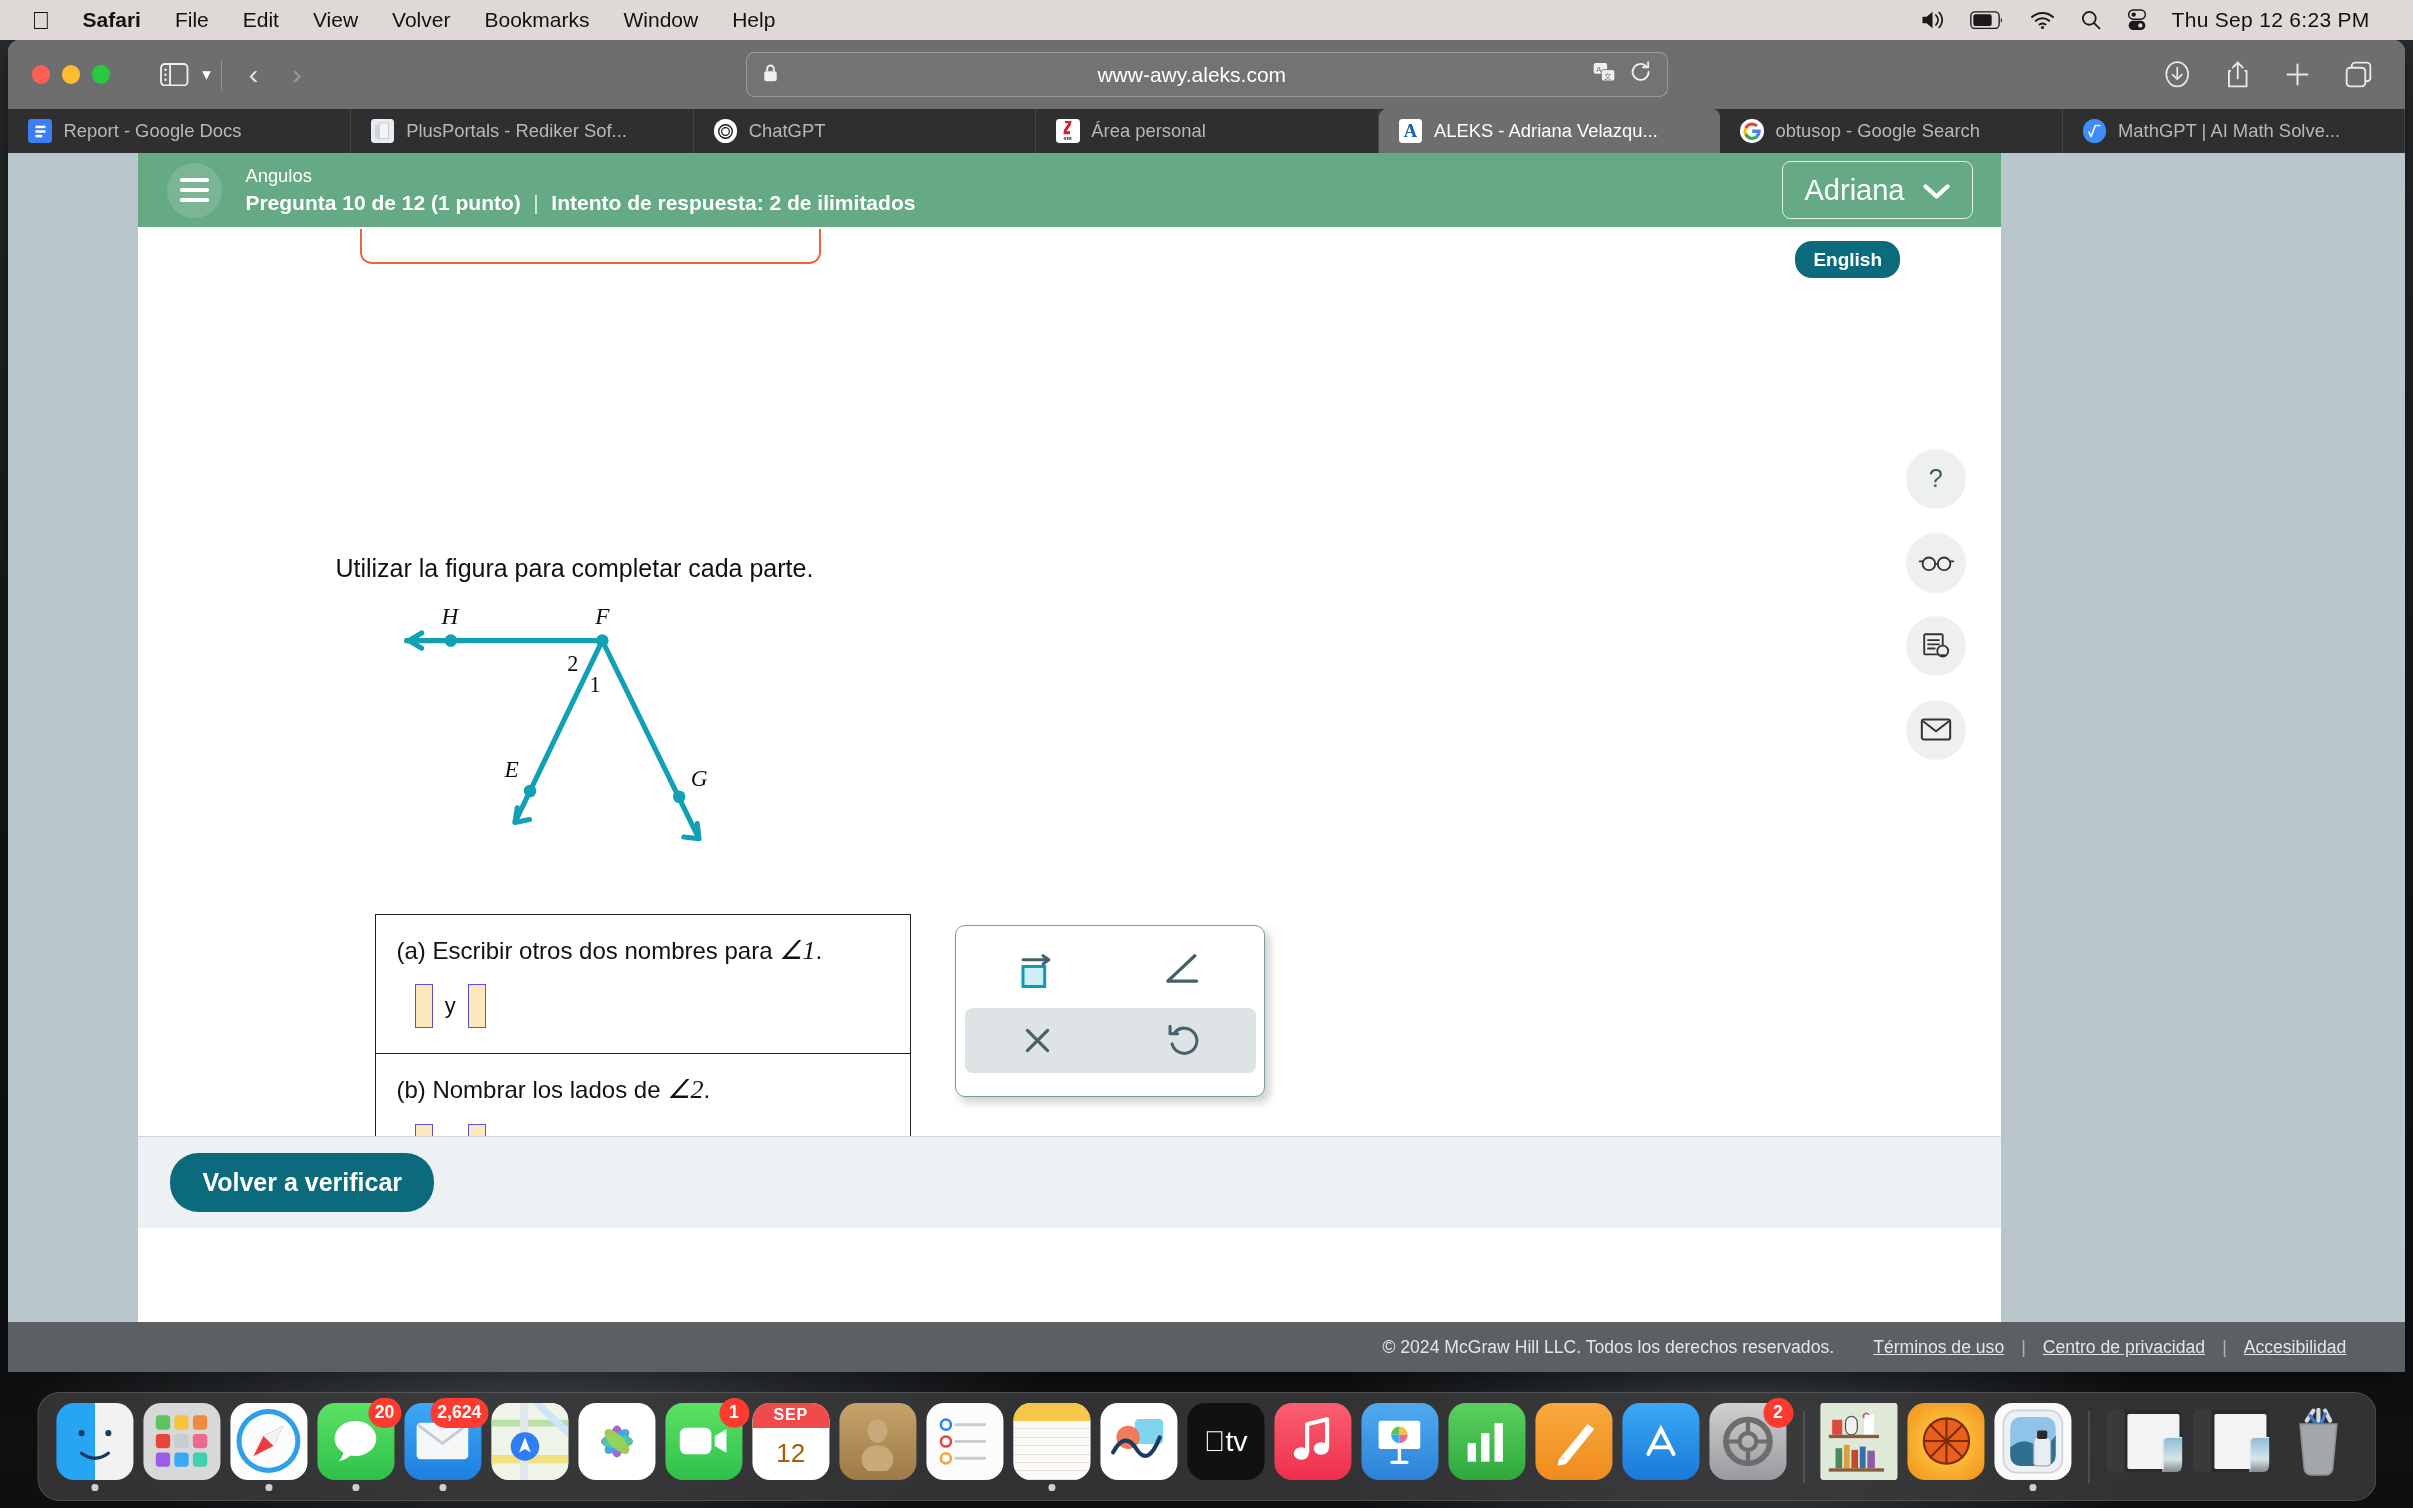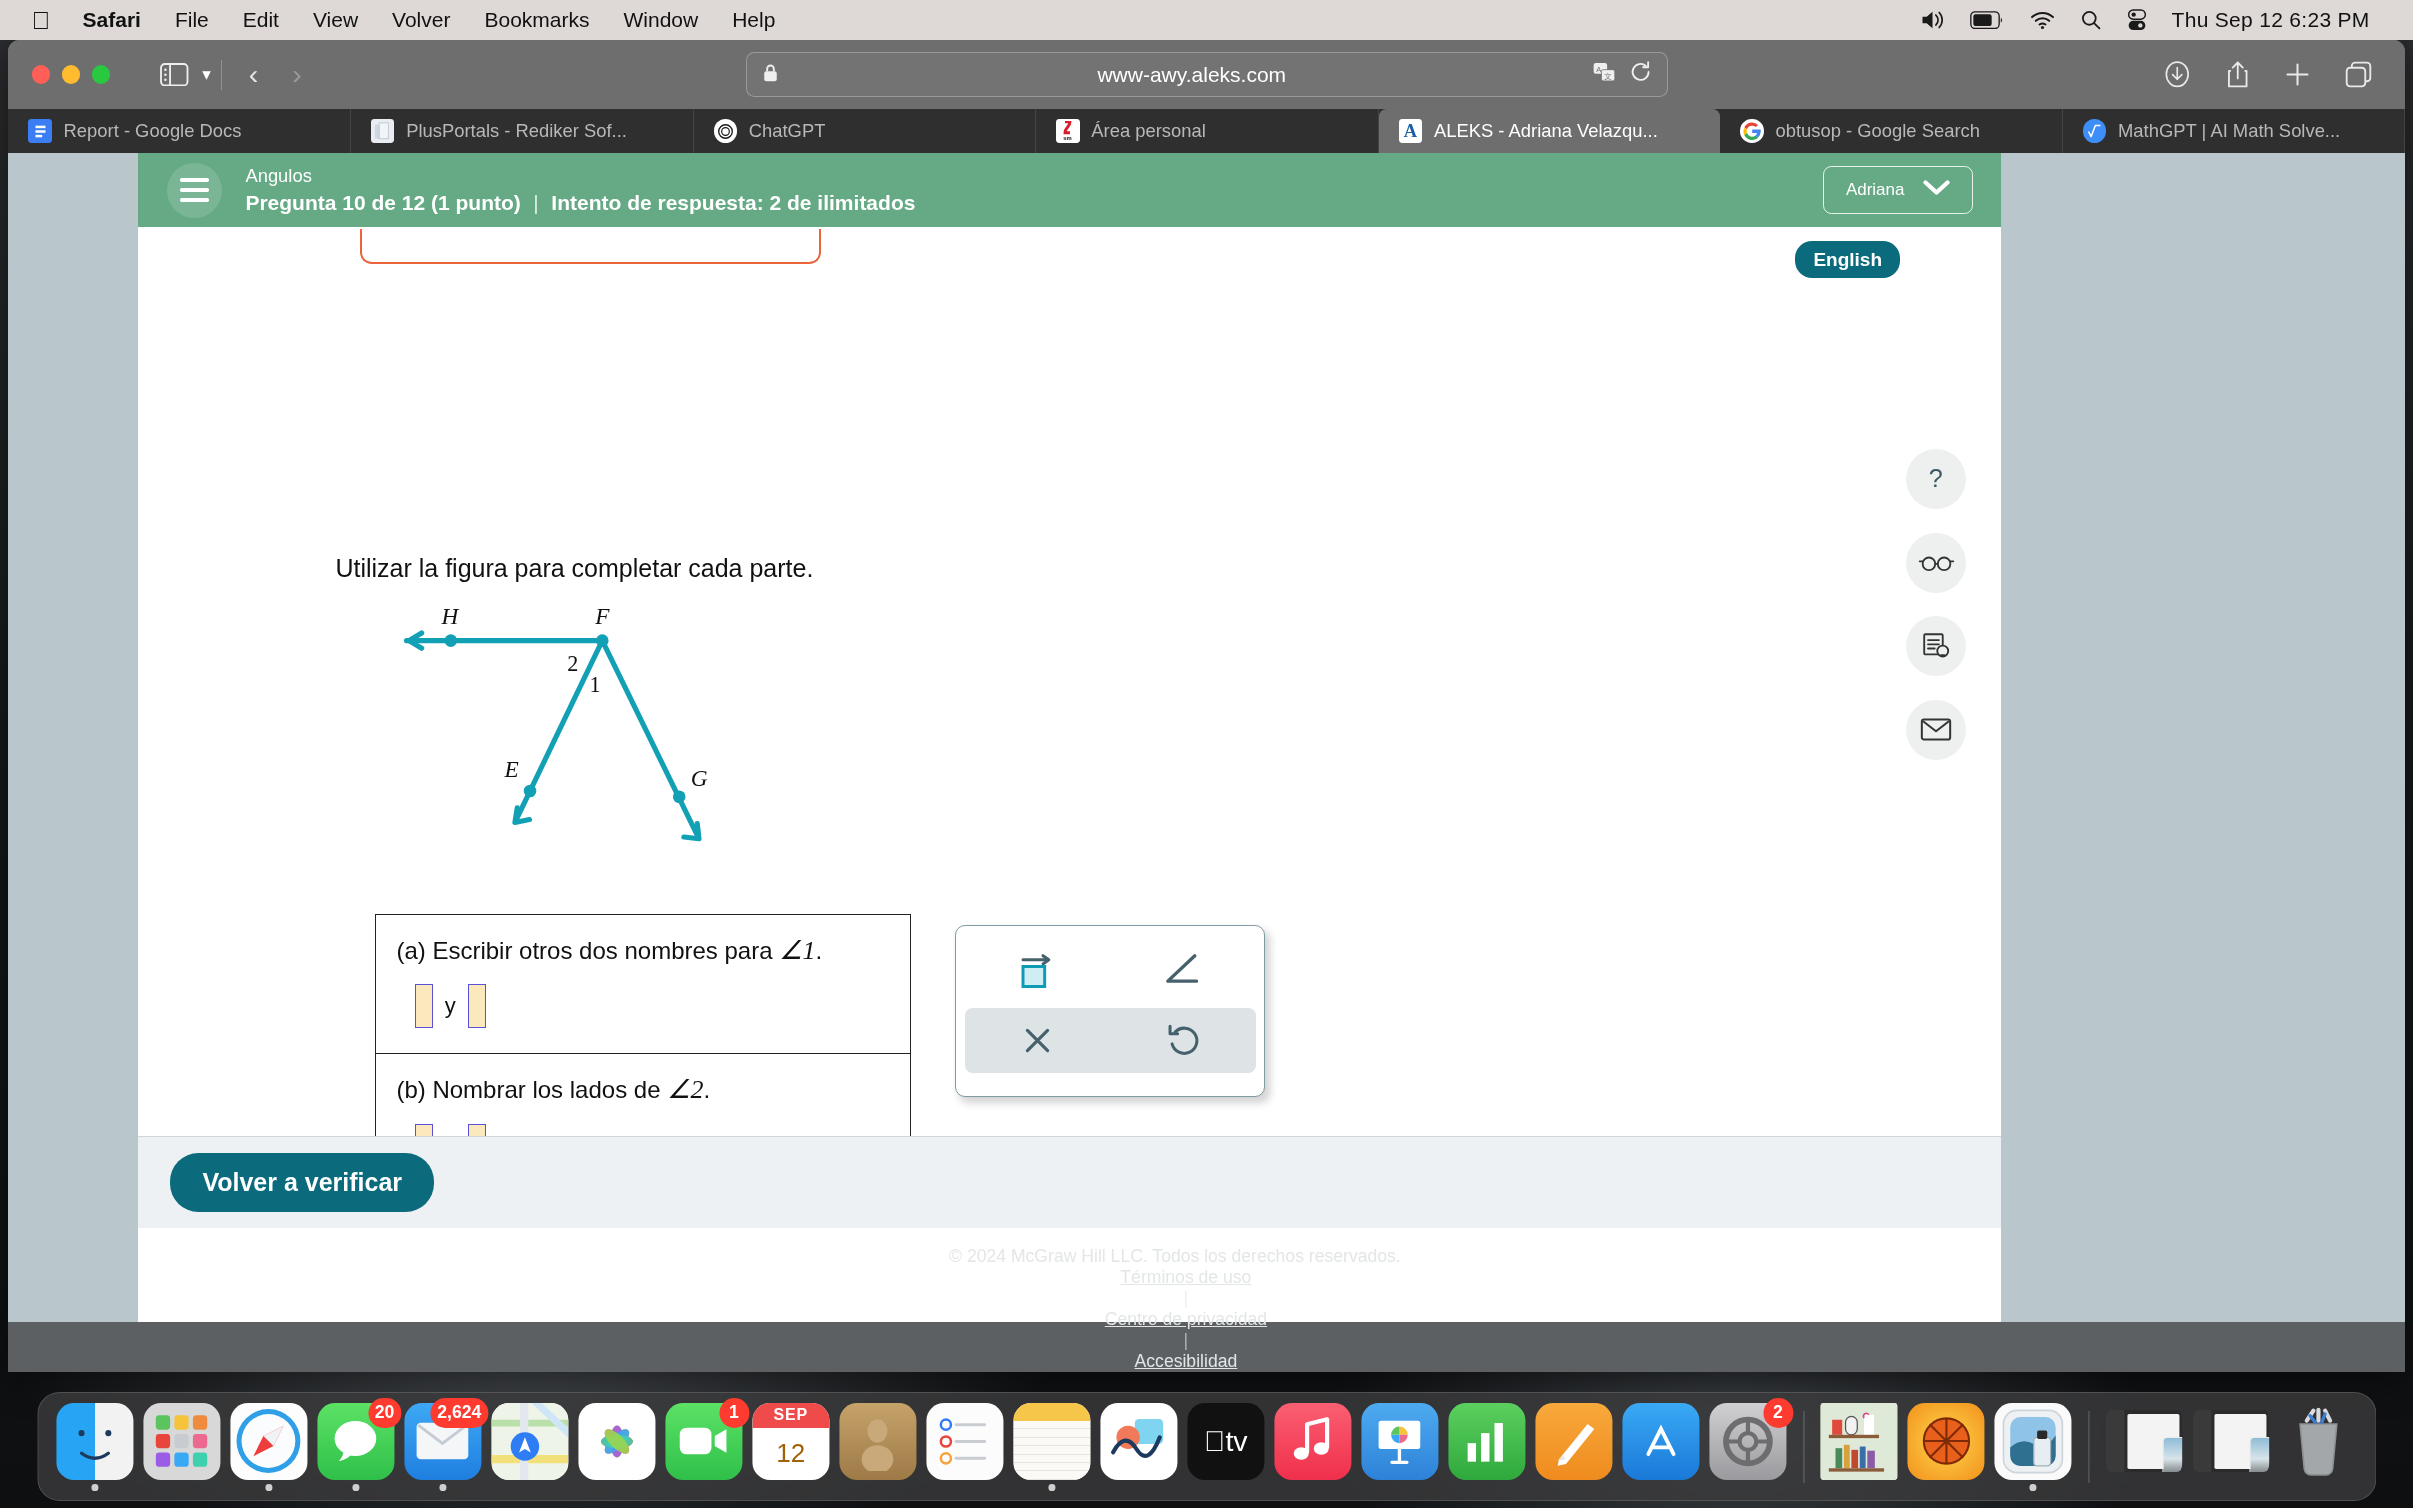--- a/index.html
+++ b/index.html
@@ -116,21 +116,21 @@
     flex: none;
   }
   .hamburger span { display: block; width: 28.5px; height: 3.4px; background: #fff; border-radius: 1.7px; }
   .hdr-titles { margin-left: 23.5px; display: flex; flex-direction: column; gap: 3.4px; }
   .hdr-topic { color: #fff; font-size: 18.4px; }
   .hdr-sub { color: #fff; font-size: 21px; font-weight: bold; }
   .hdr-sub .sep { font-weight: normal; opacity: 0.8; padding: 0 6.7px; }
   .user-btn {
     margin-left: auto;
     border: 1.3px solid rgba(255,255,255,0.85); border-radius: 8.4px;
-    color: #fff; font-size: 17px;
+    color: #fff; font-size: 29px;
     padding: 11.7px 22px; display: flex; align-items: center; gap: 18.4px;
   }
 
   
   .content { position: relative; height: 1001px; background: #fff; overflow: hidden; }
 
   .lang-badge {
     position: absolute; right: 101px; top: 14px;
     background: #0b6b7c; color: #fff; font-size: 19px; font-weight: bold;
     padding: 7.5px 18.4px; border-radius: 17px;
@@ -207,21 +207,20 @@
   .action-right { margin-left: auto; display: flex; align-items: center; }
 
   
   .footer {
     position: absolute; left: 0; bottom: 0; width: 2397px; height: 50px;
     background: #5c6063;
     display: flex; align-items: center; justify-content: flex-end;
     padding-right: 42px; gap: 0;
     font-size: 17.6px; color: #e3e6e7;
     z-index: 30;
-    flex-direction: column;
   }
   .footer .copy { margin-right: 22px; }
   .footer .flink { text-decoration: underline; padding: 0 17px; white-space: nowrap; }
   .footer .fsep { opacity: 0.6; }
 
   
   .dock {
     position: absolute; left: 50%; transform: translateX(-50%);
     bottom: 6.7px; height: 109px;
     background: rgba(58,58,60,0.82);

